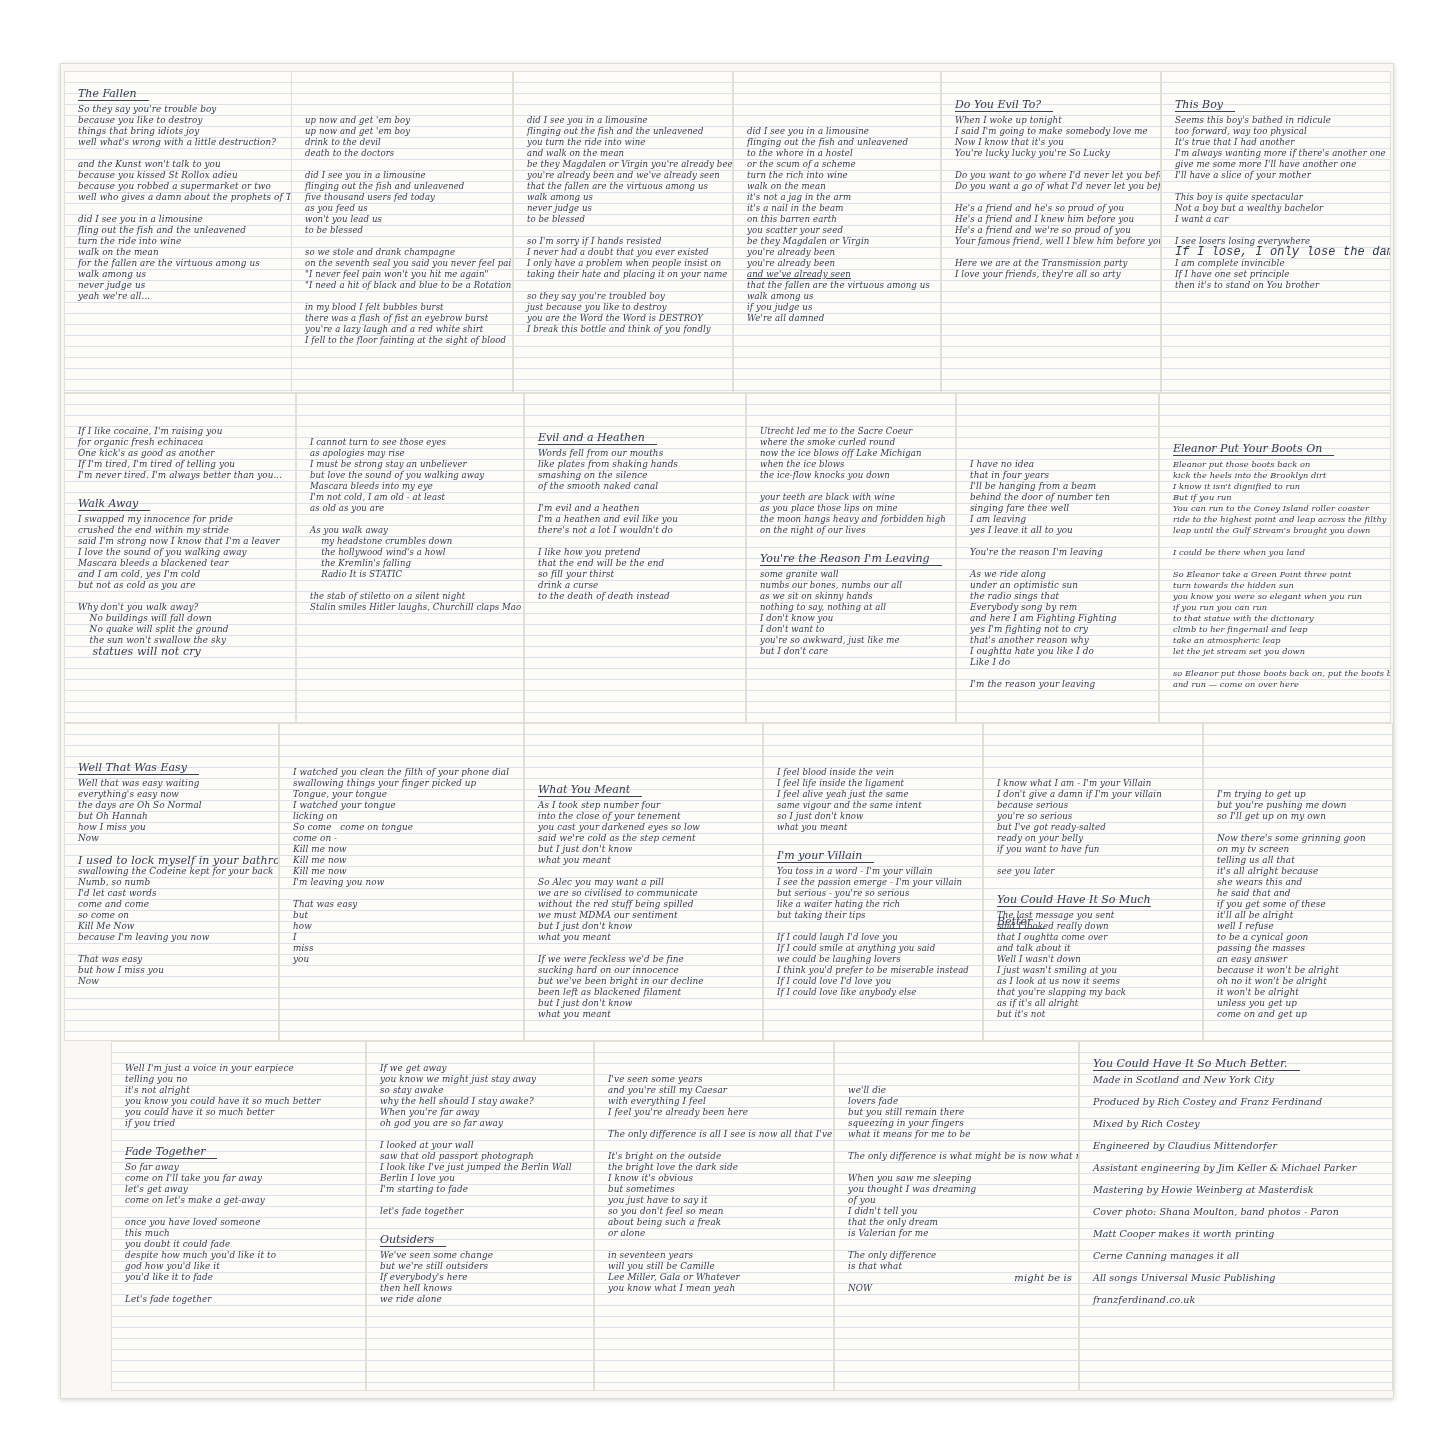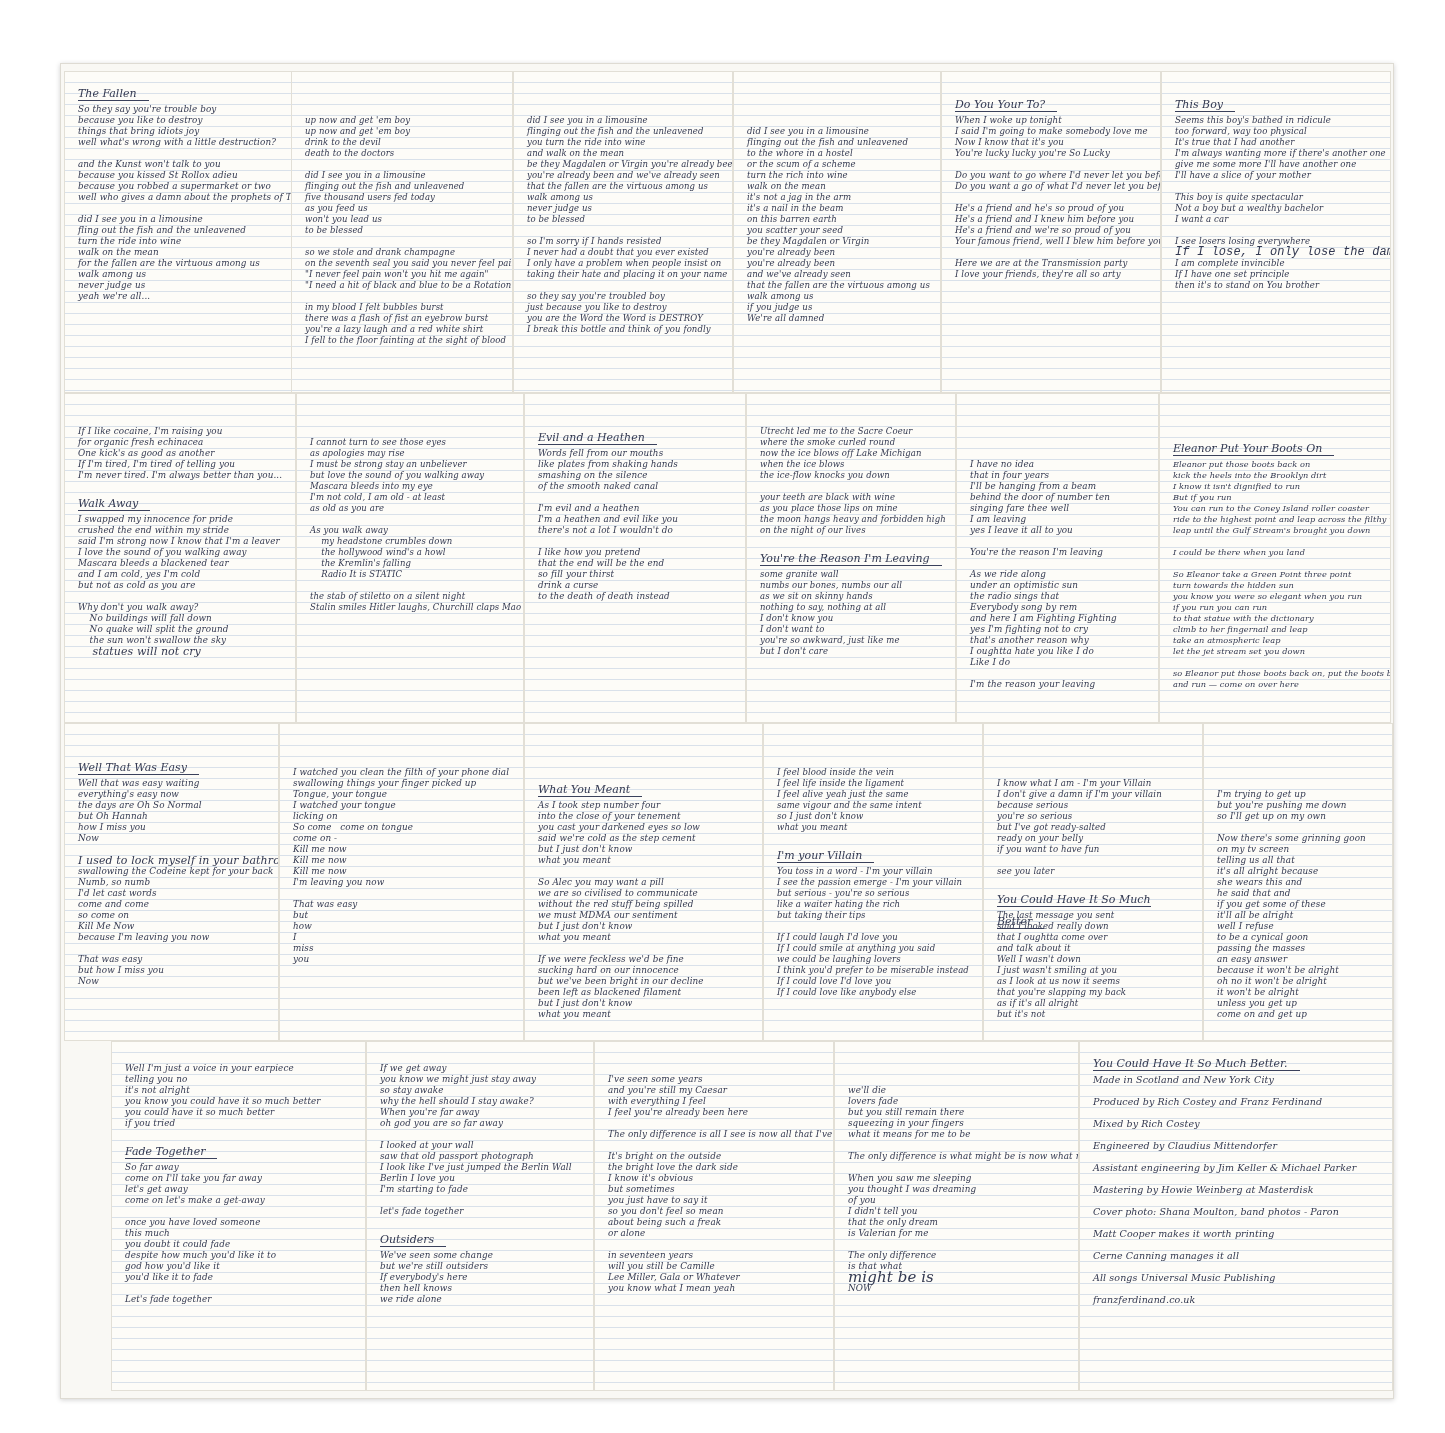--- a/index.html
+++ b/index.html
@@ -134,29 +134,29 @@
       <div class="line" style="font-size: 8.6px;">or the scum of a scheme</div>
       <div class="line" style="font-size: 8.6px;">turn the rich into wine</div>
       <div class="line" style="font-size: 8.6px;">walk on the mean</div>
       <div class="line" style="font-size: 8.6px;">it's not a jag in the arm</div>
       <div class="line" style="font-size: 8.6px;">it's a nail in the beam</div>
       <div class="line" style="font-size: 8.6px;">on this barren earth</div>
       <div class="line" style="font-size: 8.6px;">you scatter your seed</div>
       <div class="line" style="font-size: 8.6px;">be they Magdalen or Virgin</div>
       <div class="line" style="font-size: 8.6px;">you're already been</div>
       <div class="line" style="font-size: 8.6px;">you're already been</div>
-      <div class="line" style="font-size: 8.6px;">and we've already seen</div>
+      <div class="line" style="font-size: 8.6px; text-decoration: underline;">and we've already seen</div>
       <div class="line" style="font-size: 8.6px;">that the fallen are the virtuous among us</div>
       <div class="line" style="font-size: 8.6px;">walk among us</div>
       <div class="line" style="font-size: 8.6px;">if you judge us</div>
       <div class="line" style="font-size: 8.6px;">We're all damned</div>
     </div>
     <div class="panel" style="left: 880px; top: 7px; width: 220px; height: 322px;">
       <div class="line gap"></div>
-      <div class="title-row"><span class="title">Do You Your To?</span></div>
+      <div class="title-row"><span class="title">Do You Evil To?</span></div>
       <div class="line" style="font-size: 8.6px;">When I woke up tonight</div>
       <div class="line" style="font-size: 8.6px;">I said I'm going to make somebody love me</div>
       <div class="line" style="font-size: 8.6px;">Now I know that it's you</div>
       <div class="line" style="font-size: 8.6px;">You're lucky lucky you're So Lucky</div>
       <div class="line gap"></div>
       <div class="line" style="font-size: 8.6px;">Do you want to go where I'd never let you before</div>
       <div class="line" style="font-size: 8.6px;">Do you want a go of what I'd never let you before</div>
       <div class="line gap"></div>
       <div class="line" style="font-size: 8.6px;">He's a friend and he's so proud of you</div>
       <div class="line" style="font-size: 8.6px;">He's a friend and I knew him before you</div>
@@ -569,21 +569,21 @@
       <div class="line gap"></div>
       <div class="line" style="font-size: 8.8px;">When you saw me sleeping</div>
       <div class="line" style="font-size: 8.8px;">you thought I was dreaming</div>
       <div class="line" style="font-size: 8.8px;">of you</div>
       <div class="line" style="font-size: 8.8px;">I didn't tell you</div>
       <div class="line" style="font-size: 8.8px;">that the only dream</div>
       <div class="line" style="font-size: 8.8px;">is Valerian for me</div>
       <div class="line gap"></div>
       <div class="line" style="font-size: 8.8px;">The only difference</div>
       <div class="line" style="font-size: 8.8px;">is that what</div>
-      <div class="line" style="font-size: 15px;">might be is</div>
+      <div class="line" style="font-size: 10px; text-align: right;">might be is</div>
       <div class="line" style="font-size: 8.8px;">NOW</div>
     </div>
     <div class="panel" style="left: 1018px; top: 977px; width: 314px; height: 350px;">
       <div class="title-row"><span class="title">You Could Have It So Much Better.</span></div>
       <div class="line" style="font-size: 9.5px;">Made in Scotland and New York City</div>
       <div class="line gap"></div>
       <div class="line" style="font-size: 9.5px;">Produced by Rich Costey and Franz Ferdinand</div>
       <div class="line gap"></div>
       <div class="line" style="font-size: 9.5px;">Mixed by Rich Costey</div>
       <div class="line gap"></div>

